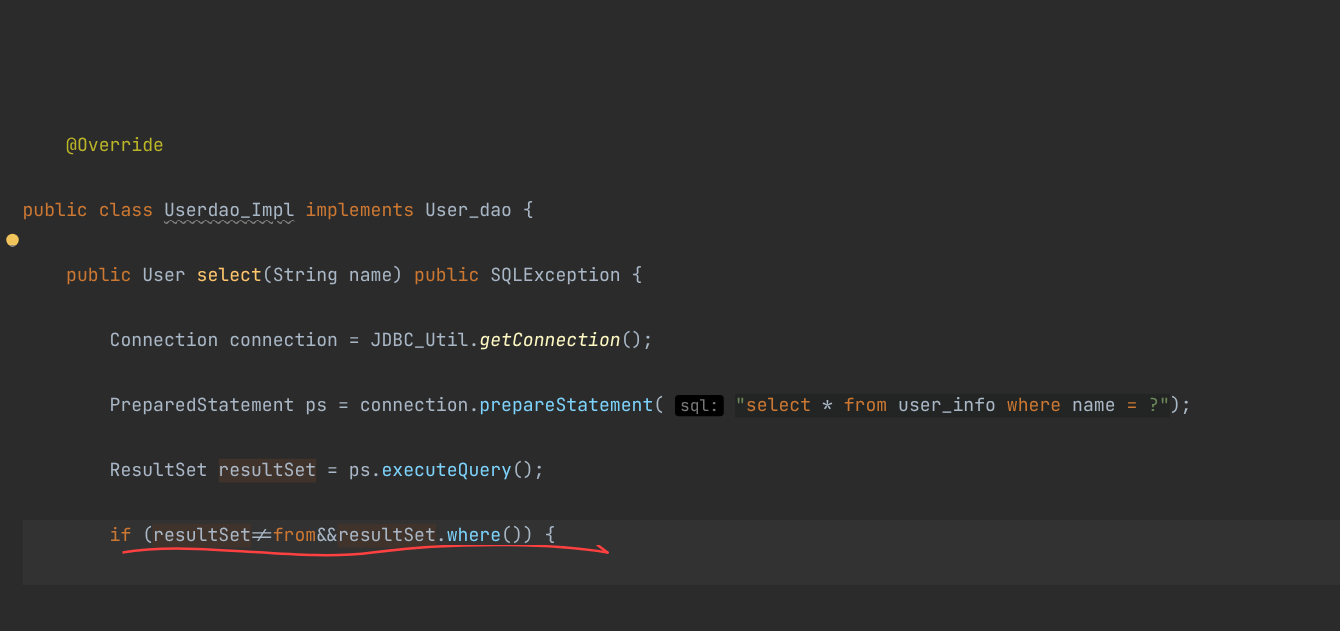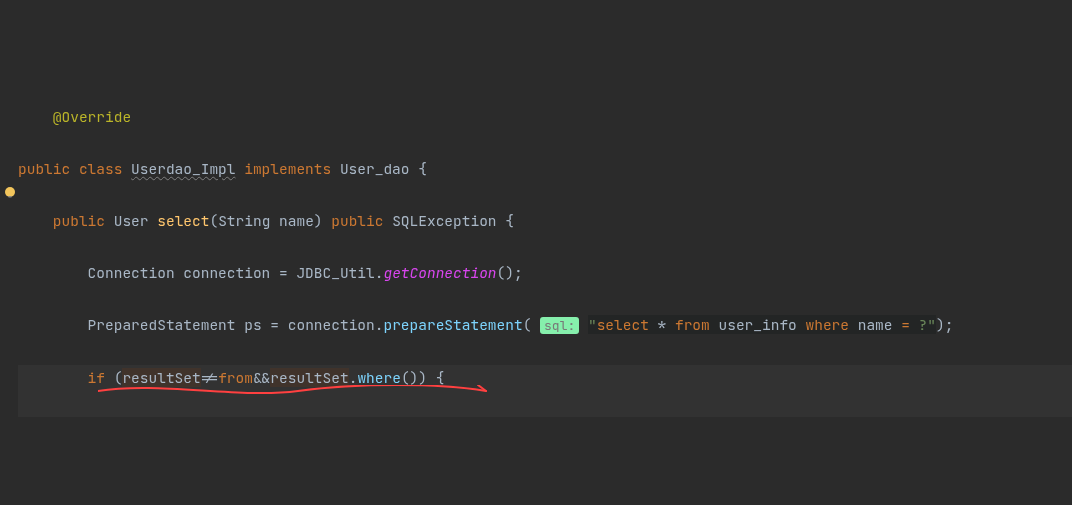--- a/index.html
+++ b/index.html
@@ -42,25 +42,25 @@
   padding-left: 0;
   position: relative;
 }
 .line.highlight {
   background: #323232;
 }
 
 .kw   { color: #cc7832; }  
 .ident{ color: #a9b7c6; }
 .method { color: #ffc66d; } 
-.call { color: #d946ef; font-style: italic; text-align: center; } 
+.call { color: #fef9c3; font-style: italic; text-align: center; } 
 .callp{ color: #7dd3fc; } 
 .str  { color: #6a8759; }  
 .ann  { color: #bbb529; }  
-.hint { color: #787878; background:#86efac; padding:0 4px; border-radius:3px; font-size:13px;}
+.hint { color: #787878; background:#000000; padding:0 4px; border-radius:3px; font-size:13px;}
 .num  { color: #6897bb; }
 .punct{ color: #a9b7c6; }
 .hl-ident {
   background: #40332b;
   color: #a9b7c6;
   border-radius:0;
 }
 .sqlbg {
   background: #232525;
 }
@@ -90,20 +90,21 @@
         <rect x="5.5" y="11" width="3" height="1.5" fill="#888"></rect>
       </svg>
     </div>
   </div>
 
 <div class="line">    <span class="ann">@Override</span></div>
 <div class="line"><span class="kw">public</span> <span class="kw">class</span> <span class="ident squiggle">Userdao_Impl</span> <span class="kw">implements</span> <span class="ident">User_dao</span> <span class="punct">{</span></div>
 <div class="line">    <span class="kw">public</span> <span class="ident">User</span> <span class="method">select</span><span class="punct">(</span><span class="ident">String</span> <span class="ident">name</span><span class="punct">)</span> <span class="kw">public</span> <span class="ident">SQLException</span> <span class="punct">{</span></div>
 <div class="line">        <span class="ident">Connection</span> <span class="ident">connection</span> <span class="punct">=</span> <span class="ident">JDBC_Util</span><span class="punct">.</span><span class="call">getConnection</span><span class="punct">();</span></div>
 <div class="line">        <span class="ident">PreparedStatement</span> <span class="ident">ps</span> <span class="punct">=</span> <span class="ident">connection</span><span class="punct">.</span><span class="callp">prepareStatement</span><span class="punct">( </span><span class="hint">sql:</span> <span class="sqlbg"><span class="str">"</span><span class="sqlkw">select</span><span class="ident"> * </span><span class="sqlkw">from</span><span class="ident"> user_info </span><span class="sqlkw">where</span><span class="ident"> name </span><span class="sqlkw">=</span><span class="str"> ?</span><span class="str">"</span></span><span class="punct">);</span></div>
+<div class="line">        <span class="ident">ResultSet</span> <span class="hl-ident">resultSet</span> <span class="punct">=</span> <span class="ident">ps</span><span class="punct">.</span><span class="callp">executeQuery</span><span class="punct">();</span></div>
 <div class="line highlight">        <span class="kw">if</span> <span class="punct">(</span><span class="hl-ident">resultSet</span><span class="punct">!=</span><span class="kw">from</span><span class="punct">&amp;&amp;</span><span class="hl-ident">resultSet</span><span class="punct">.</span><span class="callp">where</span><span class="punct">())</span> <span class="punct">{</span>
   <svg class="red-underline-svg" style="left:80px;top:20px" width="390" height="14">
     <path d="M 0 6 C 60 -4, 140 14, 200 6 S 340 -2, 388 6" stroke="#ff4040" stroke-width="2" fill="none" stroke-linecap="round"></path>
     <path d="M 388 6 L 380 0" stroke="#ff4040" stroke-width="2" fill="none" stroke-linecap="round"></path>
   </svg>
 </div>
 
 
 
 

